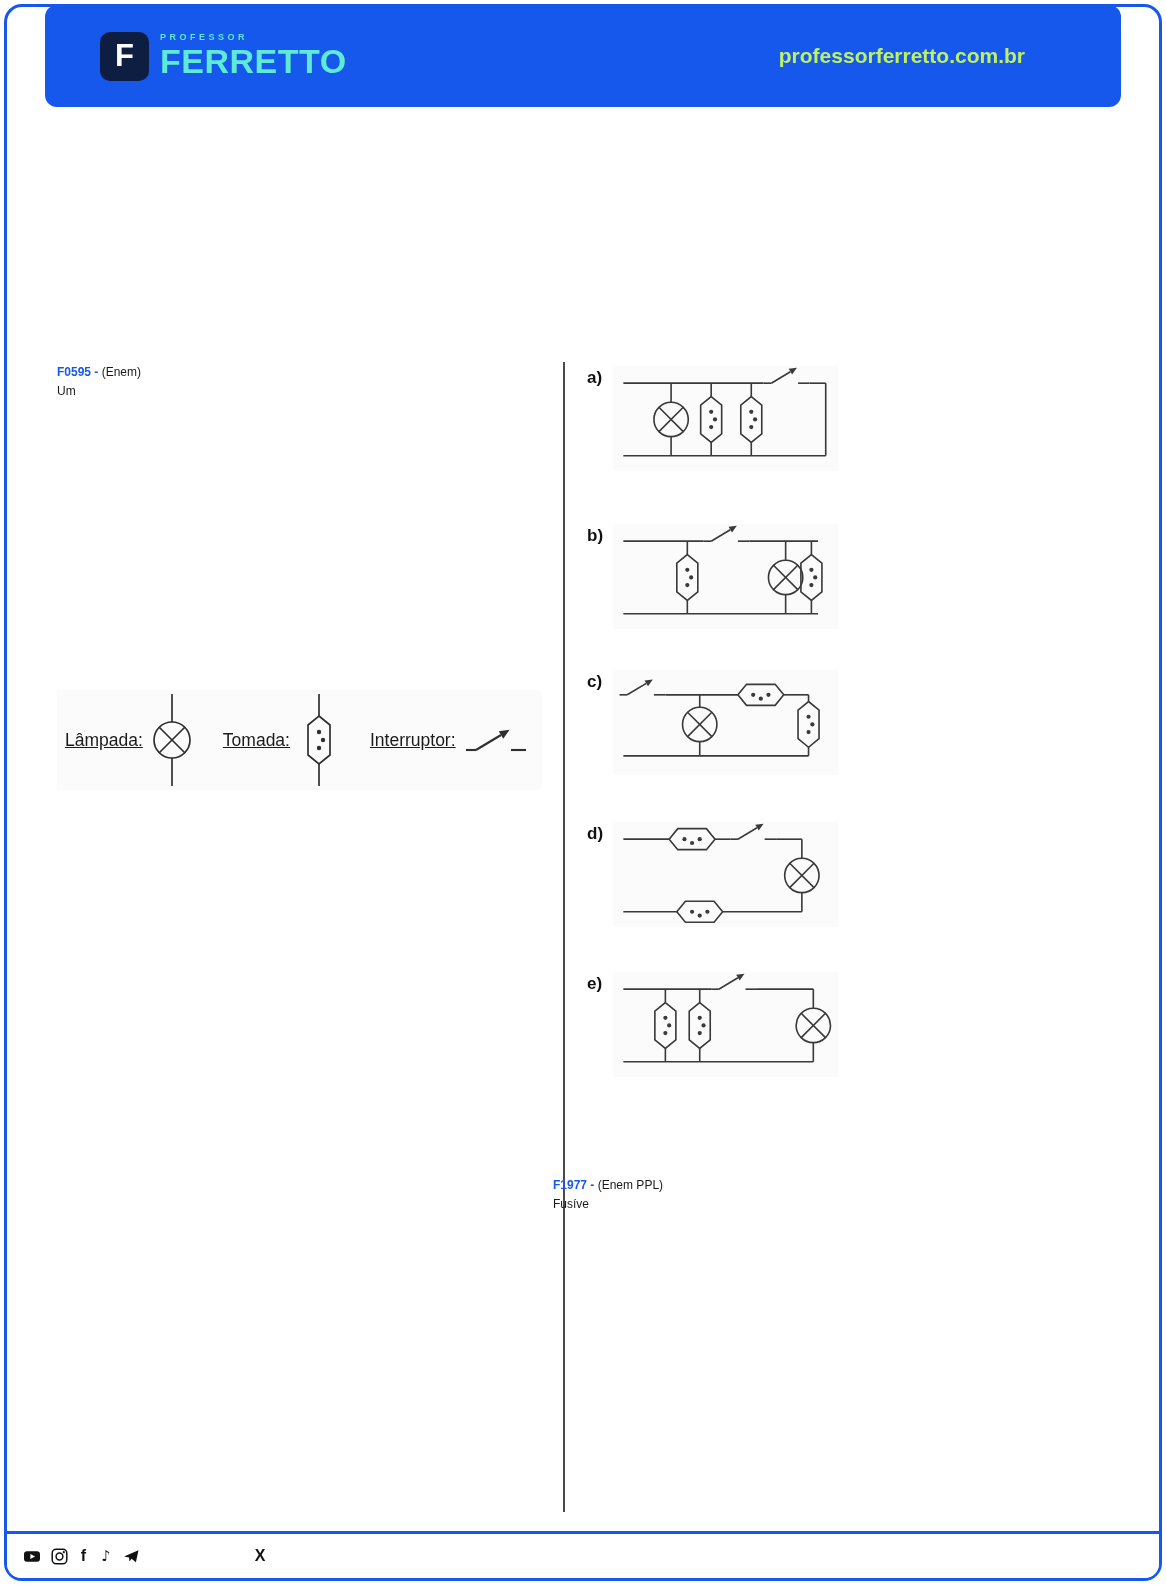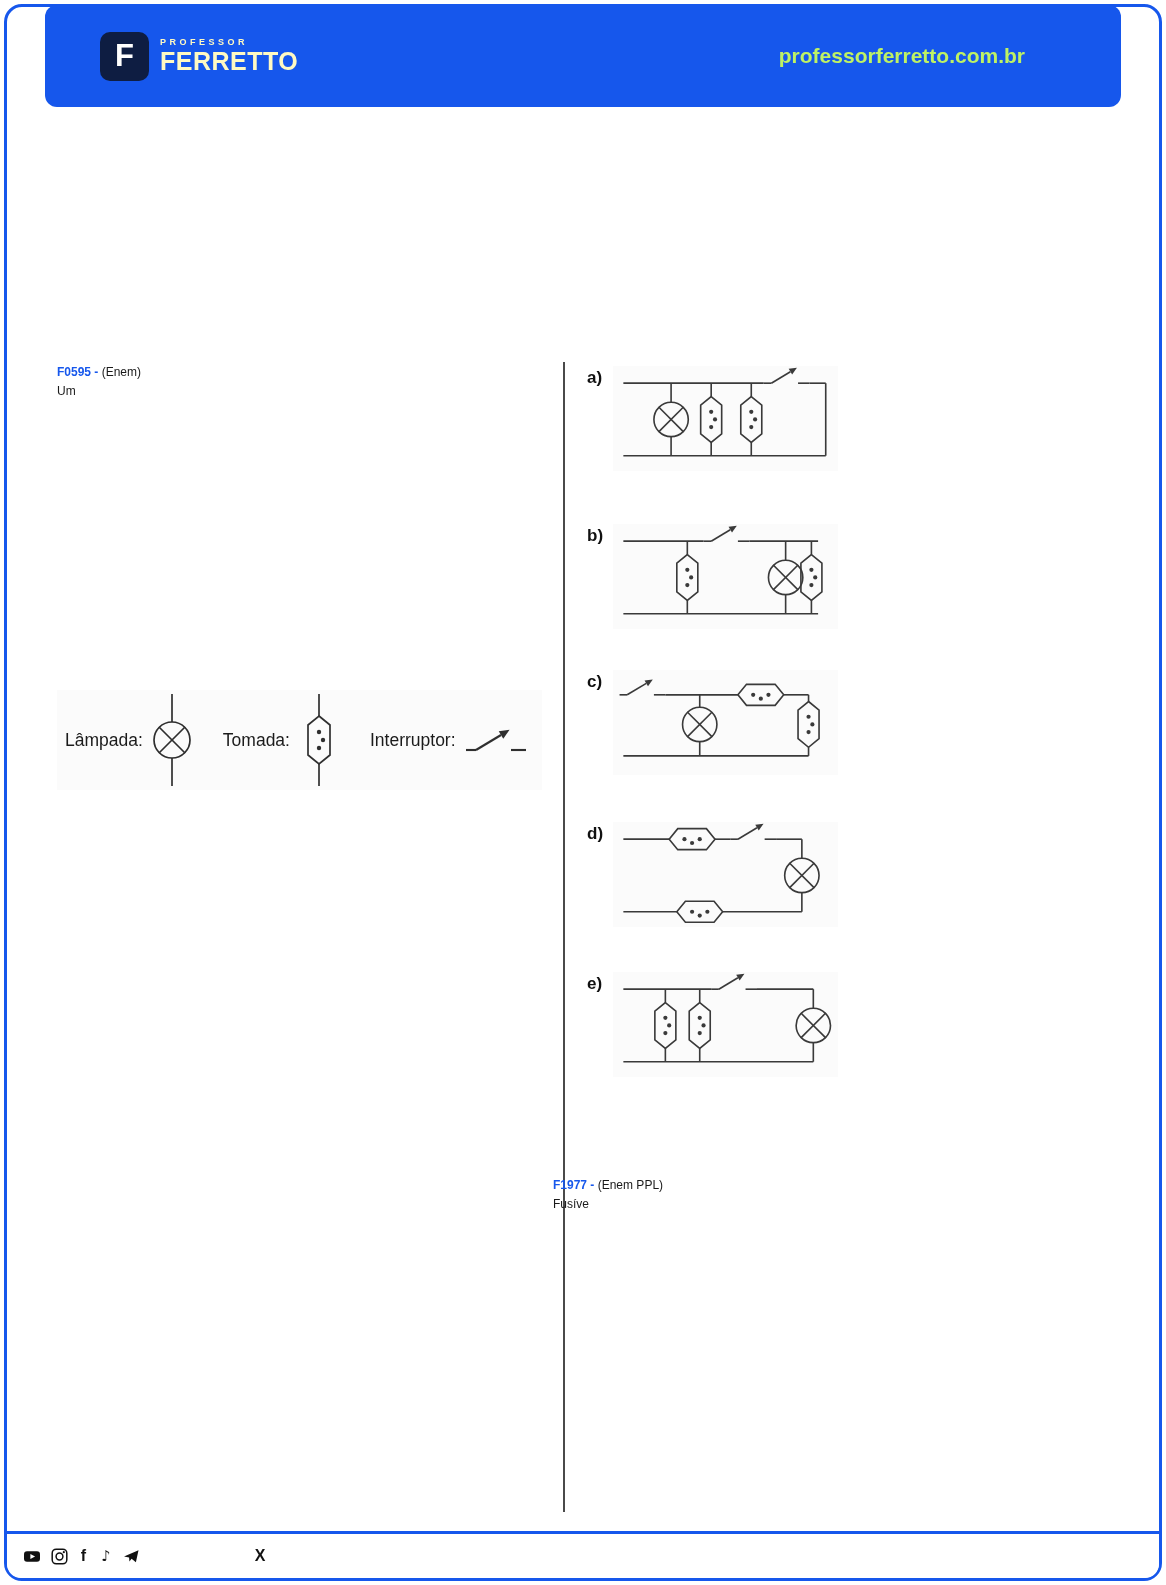--- a/index.html
+++ b/index.html
@@ -38,40 +38,40 @@
     position:absolute; left:45px; top:5px; width:1076px; height:102px;
     background:#1657EC; border-radius:12px;
     display:flex; align-items:center;
   }
   .logo { display:flex; align-items:center; margin-left:55px; }
   .logo-square {
     width:49px; height:49px; background:#0E1D42; border-radius:10px;
     color:#fff; font-weight:bold; font-size:31px;
     display:flex; align-items:center; justify-content:center;
   }
-  .logo-text { margin-left:11px; color:#fef9c3; }
+  .logo-text { margin-left:11px; color:#5eead4; }
   .logo-top { font-size:9px; letter-spacing:3.5px; font-weight:bold; }
-  .logo-name { font-size:25px; font-weight:bold; letter-spacing:0.5px; margin-top:0; }
+  .logo-name { font-size:34px; font-weight:bold; letter-spacing:0.5px; margin-top:0; }
   .website { margin-left:auto; margin-right:96px; color:#bef264; font-weight:bold; font-size:21px; }
 
   
   .q { position:absolute; font-size:12px; line-height:1.55; color:#1a1a1a; }
   .q1 { left:57px; top:363px; }
   .q2 { left:553px; top:1176px; }
   .q-code { color:#1657EC; font-weight:bold; }
 
   
   .legend {
     position:absolute; left:57px; top:690px; width:485px; height:100px;
     background:#fbfbfb;
     display:flex; align-items:center;
     font-size:17.5px; color:#1b1b1b;
     padding-left:8px;
   }
-  .legend .lab { margin-right:6px; }
+  .legend .lab { margin-right:6px;text-decoration:underline; }
   .legend .gap { width:28px; }
 
   
   .divider { position:absolute; left:563px; top:362px; width:1.5px; height:1150px; background:#4a4a4a; }
 
   
   .opt { position:absolute; left:587px; display:flex; align-items:flex-start; }
   .opt .lbl { font-weight:bold; font-size:17px; width:26px; margin-top:2px; color:#111; }
   .opt-a { top:366px; } .opt-b { top:524px; } .opt-c { top:670px; }
   .opt-d { top:822px; } .opt-e { top:972px; }

